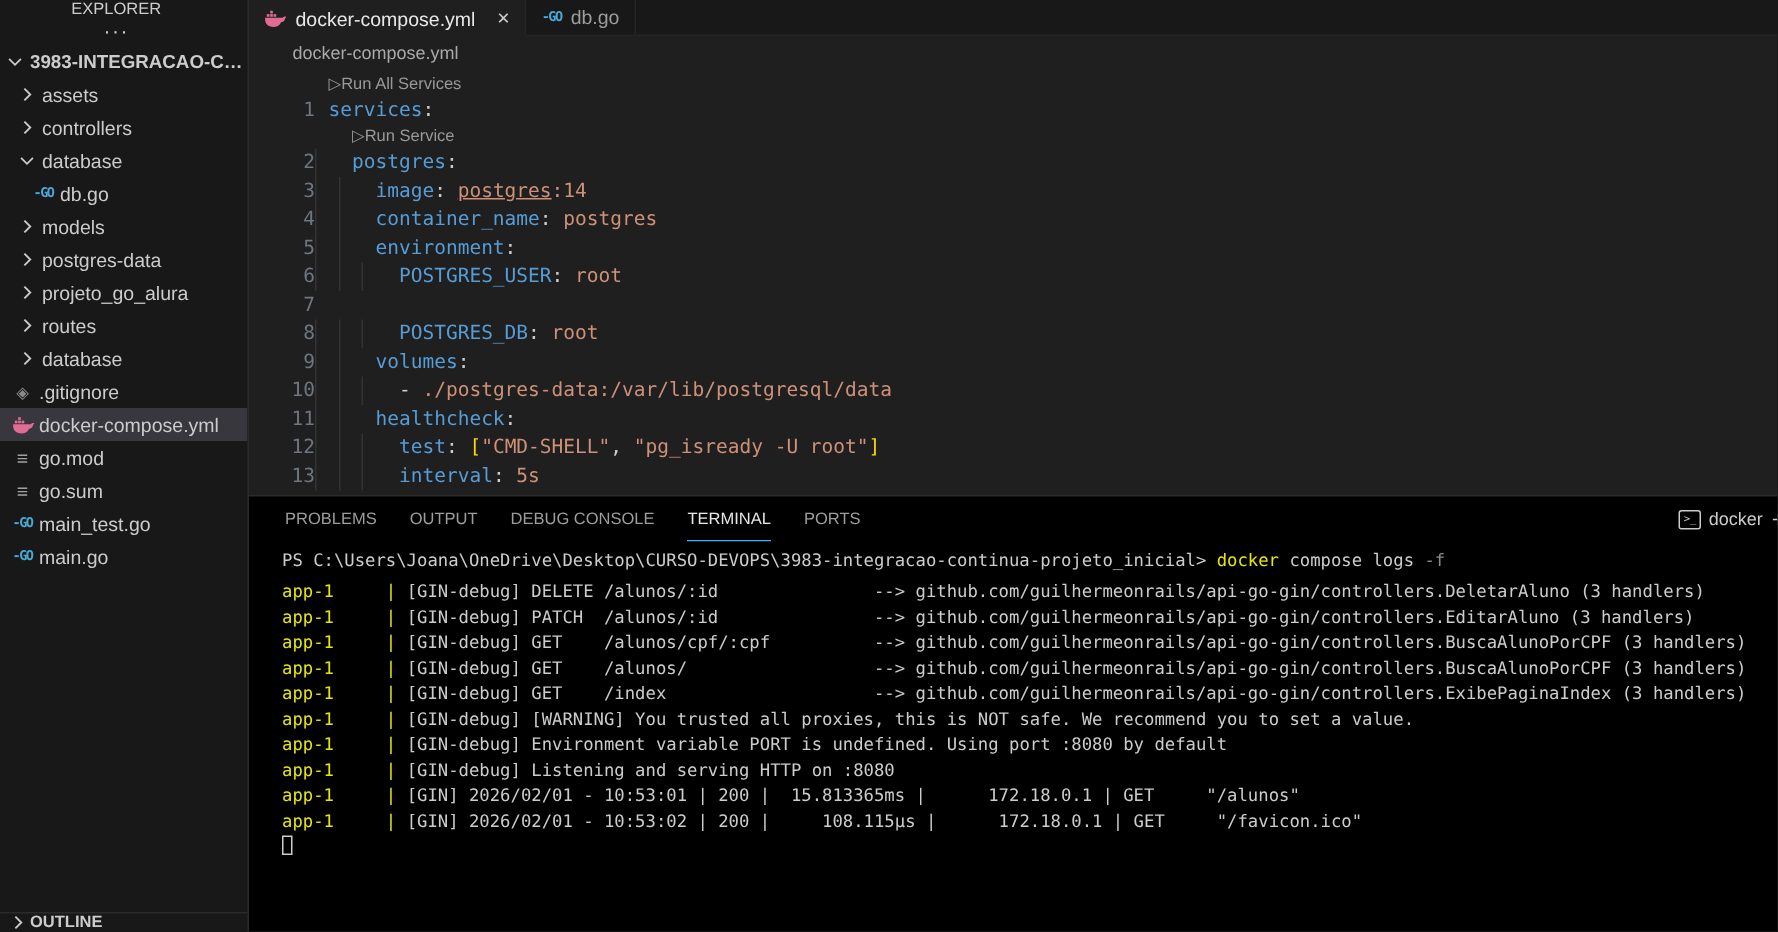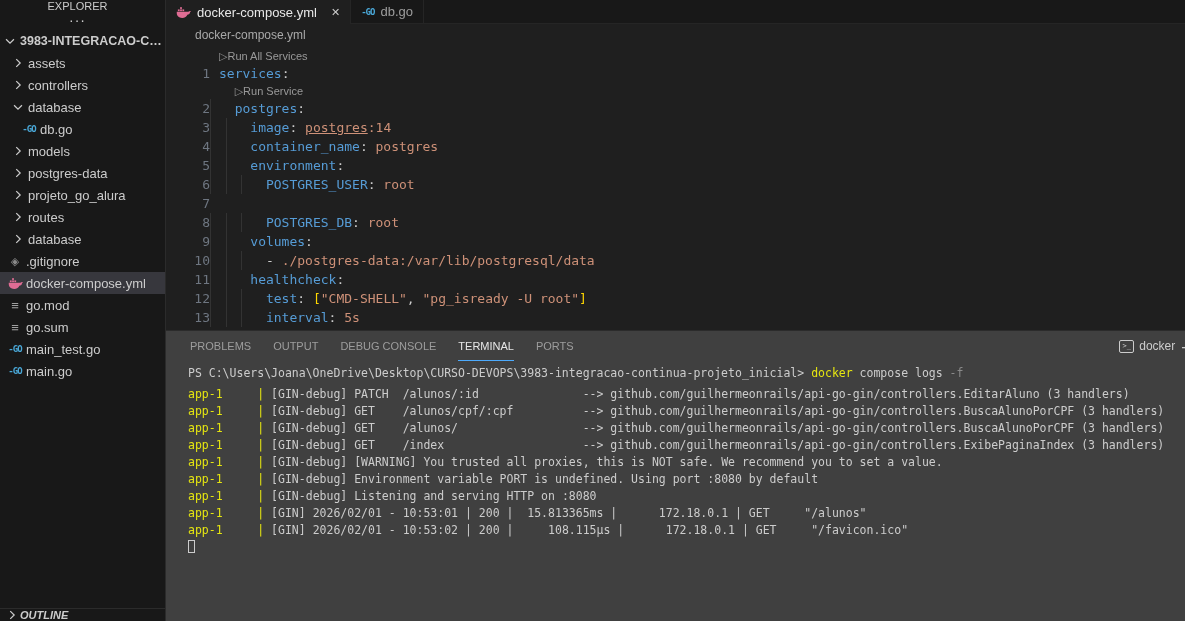--- a/index.html
+++ b/index.html
@@ -22,21 +22,21 @@
   .trow .lbl  { margin-left:2px; overflow:hidden; text-overflow:ellipsis; }
   .trow.rootrow .lbl { font-weight:700; font-size:12.5px; }
   .chev svg { display:block; }
   .rot90 svg { transform:rotate(90deg); }
   .ic-go { color:#4aa8d8; font-weight:700; font-size:9px;
            font-family:"DejaVu Sans Mono",monospace; letter-spacing:-1px; }
   .ic-git { color:#8a8a8a; font-size:11px; }
   .ic-lines { color:#a0a0a0; font-size:13px; }
   .ic-docker { color:#e06c94; display:flex; }
   .outline-row { height:13px; border-top:1px solid #2b2b2b; display:flex; align-items:center;
-                 font-size:11px; font-weight:700; color:#cccccc; overflow:hidden; padding-left:4px;font-style:italic; }
+                 font-size:11px; font-weight:700; color:#cccccc; overflow:hidden; padding-left:4px; }
   .outline-row .chev { width:16px; display:flex; justify-content:center; }
 
   
   .maincol { flex:1; display:flex; flex-direction:column; background:#1f1f1f; min-width:0; }
   .tabbar { height:24px; background:#181818; display:flex; align-items:stretch;
             border-bottom:1px solid #252525; }
   .tab { display:flex; align-items:center; gap:6px; padding:0 10px; font-size:13px;
          color:#9d9d9d; background:#181818; border-right:1px solid #252525; cursor:pointer; }
   .tab.active { background:#1f1f1f; color:#e8e8e8; margin-bottom:-1px; }
   .tab .close { font-size:11px; color:#cccccc; margin-left:8px; cursor:pointer; }
@@ -48,21 +48,21 @@
   .cline { display:flex; height:19px; line-height:19px; }
   .lensline { display:flex; height:16px; line-height:16px; }
   .lnum { width:44px; min-width:44px; text-align:right; color:#6e7681; padding-right:0; }
   .ltext { padding-left:9px; white-space:pre; position:relative; }
   .guide { position:absolute; top:0; bottom:0; width:1px; background:#333333; }
   .tk-k { color:#569cd6; } .tk-p { color:#cccccc; } .tk-v { color:#ce9178; }
   .tk-u { color:#ce9178; text-decoration:underline; } .tk-b { color:#ffd700; } .tk-w { color:#cccccc; }
   .lens { font-family:"Liberation Sans",sans-serif; font-size:11px; color:#999999; cursor:pointer; }
 
   
-  .panel { height:291px; background:#404040; border-top:1px solid #2b2b2b; display:flex;
+  .panel { height:291px; background:#000000; border-top:1px solid #2b2b2b; display:flex;
            flex-direction:column; overflow:hidden; }
   .panel-header { height:30px; display:flex; align-items:center; justify-content:space-between;
                   padding-left:24px; overflow:hidden; }
   .ptabs { display:flex; gap:22px; height:100%; align-items:center; }
   .ptab { font-size:11px; color:#9d9d9d; height:100%; display:flex; align-items:center;
           cursor:pointer; border-bottom:1px solid transparent; }
   .ptab.active { color:#e7e7e7; border-bottom:1px solid #4daafc; }
   .panel-right { display:flex; align-items:center; gap:6px; padding-right:0; margin-right:-5px; }
   .term-ic { width:15px; height:13px; border:1px solid #cccccc; border-radius:2px; font-size:7px;
              display:flex; align-items:center; justify-content:center; color:#cccccc;
@@ -322,20 +322,21 @@
         <div class="panel-right">
           <div style="display:flex;align-items:center;gap:5px">
             <span class="term-ic">&gt;_</span>
             <span class="term-name">docker</span>
           </div>
           <span class="plus">+</span>
         </div>
       </div>
       <div class="terminal" id="term-lines">
           <div class="tl first"><span class="s-w">PS C:\Users\Joana\OneDrive\Desktop\CURSO-DEVOPS\3983-integracao-continua-projeto_inicial&gt; </span><span class="s-y">docker</span><span class="s-w"> compose logs </span><span class="s-g">-f</span></div>
+          <div class="tl"><span class="s-y">app-1     | </span><span class="s-w">[GIN-debug] DELETE /alunos/:id               --&gt; github.com/guilhermeonrails/api-go-gin/controllers.DeletarAluno (3 handlers)</span></div>
           <div class="tl"><span class="s-y">app-1     | </span><span class="s-w">[GIN-debug] PATCH  /alunos/:id               --&gt; github.com/guilhermeonrails/api-go-gin/controllers.EditarAluno (3 handlers)</span></div>
           <div class="tl"><span class="s-y">app-1     | </span><span class="s-w">[GIN-debug] GET    /alunos/cpf/:cpf          --&gt; github.com/guilhermeonrails/api-go-gin/controllers.BuscaAlunoPorCPF (3 handlers)</span></div>
           <div class="tl"><span class="s-y">app-1     | </span><span class="s-w">[GIN-debug] GET    /alunos/                  --&gt; github.com/guilhermeonrails/api-go-gin/controllers.BuscaAlunoPorCPF (3 handlers)</span></div>
           <div class="tl"><span class="s-y">app-1     | </span><span class="s-w">[GIN-debug] GET    /index                    --&gt; github.com/guilhermeonrails/api-go-gin/controllers.ExibePaginaIndex (3 handlers)</span></div>
           <div class="tl"><span class="s-y">app-1     | </span><span class="s-w">[GIN-debug] [WARNING] You trusted all proxies, this is NOT safe. We recommend you to set a value.</span></div>
           <div class="tl"><span class="s-y">app-1     | </span><span class="s-w">[GIN-debug] Environment variable PORT is undefined. Using port :8080 by default</span></div>
           <div class="tl"><span class="s-y">app-1     | </span><span class="s-w">[GIN-debug] Listening and serving HTTP on :8080</span></div>
           <div class="tl"><span class="s-y">app-1     | </span><span class="s-w">[GIN] 2026/02/01 - 10:53:01 | 200 |  15.813365ms |      172.18.0.1 | GET     "/alunos"</span></div>
           <div class="tl"><span class="s-y">app-1     | </span><span class="s-w">[GIN] 2026/02/01 - 10:53:02 | 200 |     108.115µs |      172.18.0.1 | GET     "/favicon.ico"</span></div>
           <div class="tl"><span class="cursor"></span></div>

